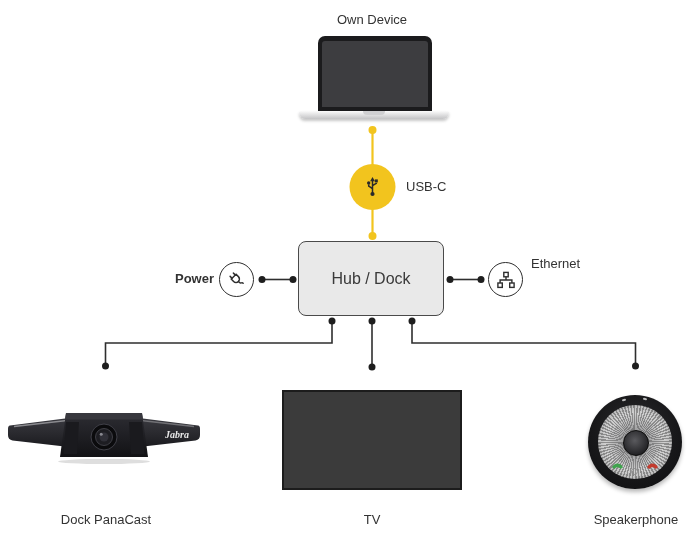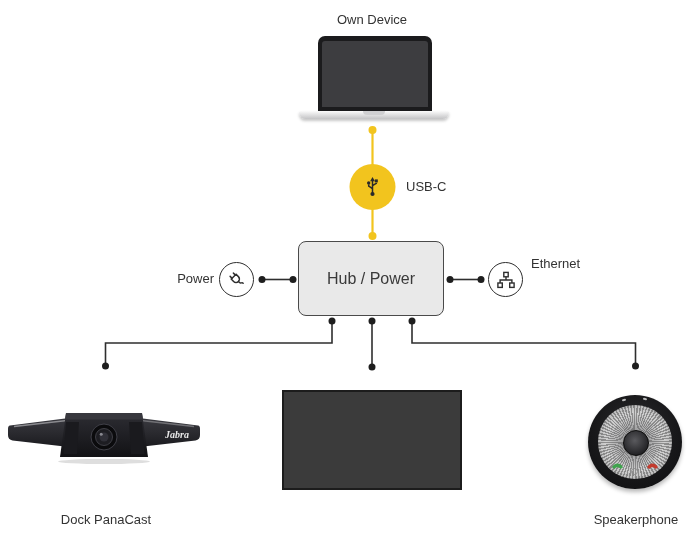--- a/index.html
+++ b/index.html
@@ -139,24 +139,24 @@
       <path d="M12 13.5 L8.2 11.2 V9.6"></path>
       <circle cx="8.2" cy="8" r="1.7" fill="#2a2a2a" stroke="none"></circle>
       <path d="M12 10.5 L15.8 8.4 V7.8"></path>
       <rect x="14.3" y="4.4" width="3" height="3" fill="#2a2a2a" stroke="none"></rect>
       <circle cx="12" cy="19" r="2.1" fill="#2a2a2a" stroke="none"></circle>
     </g>
   </svg>
   <div class="lbl" style="left:406px;top:179px;">USB-C</div>
 
   <div class="hub-box">
-    <span>Hub / Power</span>
-  </div>
-
-  <div class="lbl right" style="left:140px;top:271px;width:74px;">Power</div>
+    <span>Hub / Dock</span>
+  </div>
+
+  <div class="lbl right" style="left:140px;top:271px;width:74px;font-weight:bold;">Power</div>
   <div class="port-circle" style="left:219px;top:262px;">
     <svg width="24" height="24" viewBox="0 0 24 24">
       <g transform="rotate(-45 12 12)" stroke="#2e2e2e" stroke-width="1.5" fill="none" stroke-linecap="round">
         <path d="M9.7 7.3 V4.6"></path>
         <path d="M14.3 7.3 V4.6"></path>
         <path d="M8.6 7.3 h6.8 v3.3 a3.4 3.4 0 0 1 -3.4 3.4 a3.4 3.4 0 0 1 -3.4 -3.4 z"></path>
         <path d="M12 14 v1.6 c0 1.7 2.1 1.3 2.1 3"></path>
       </g>
     </svg>
   </div>
@@ -213,15 +213,16 @@
     <svg class="ph" style="left:23px;top:66px;" viewBox="0 0 13 9">
       <path d="M1 6.2 C3.6 1.4 9.4 1.4 12 6.2 L9.6 8.1 C7.9 5.6 5.1 5.6 3.4 8.1 Z" fill="#3FA34D"></path>
     </svg>
     <div class="pwr"></div>
     <svg class="ph" style="left:58px;top:66px;" viewBox="0 0 13 9">
       <path d="M1 6.2 C3.6 1.4 9.4 1.4 12 6.2 L9.6 8.1 C7.9 5.6 5.1 5.6 3.4 8.1 Z" fill="#C23B2E"></path>
     </svg>
   </div>
 
   <div class="lbl center" style="left:6px;top:512px;width:200px;">Dock PanaCast</div>
+  <div class="lbl center" style="left:272px;top:512px;width:200px;">TV</div>
   <div class="lbl center" style="left:536px;top:512px;width:200px;">Speakerphone</div>
 
 </div>
 
 </body></html>

